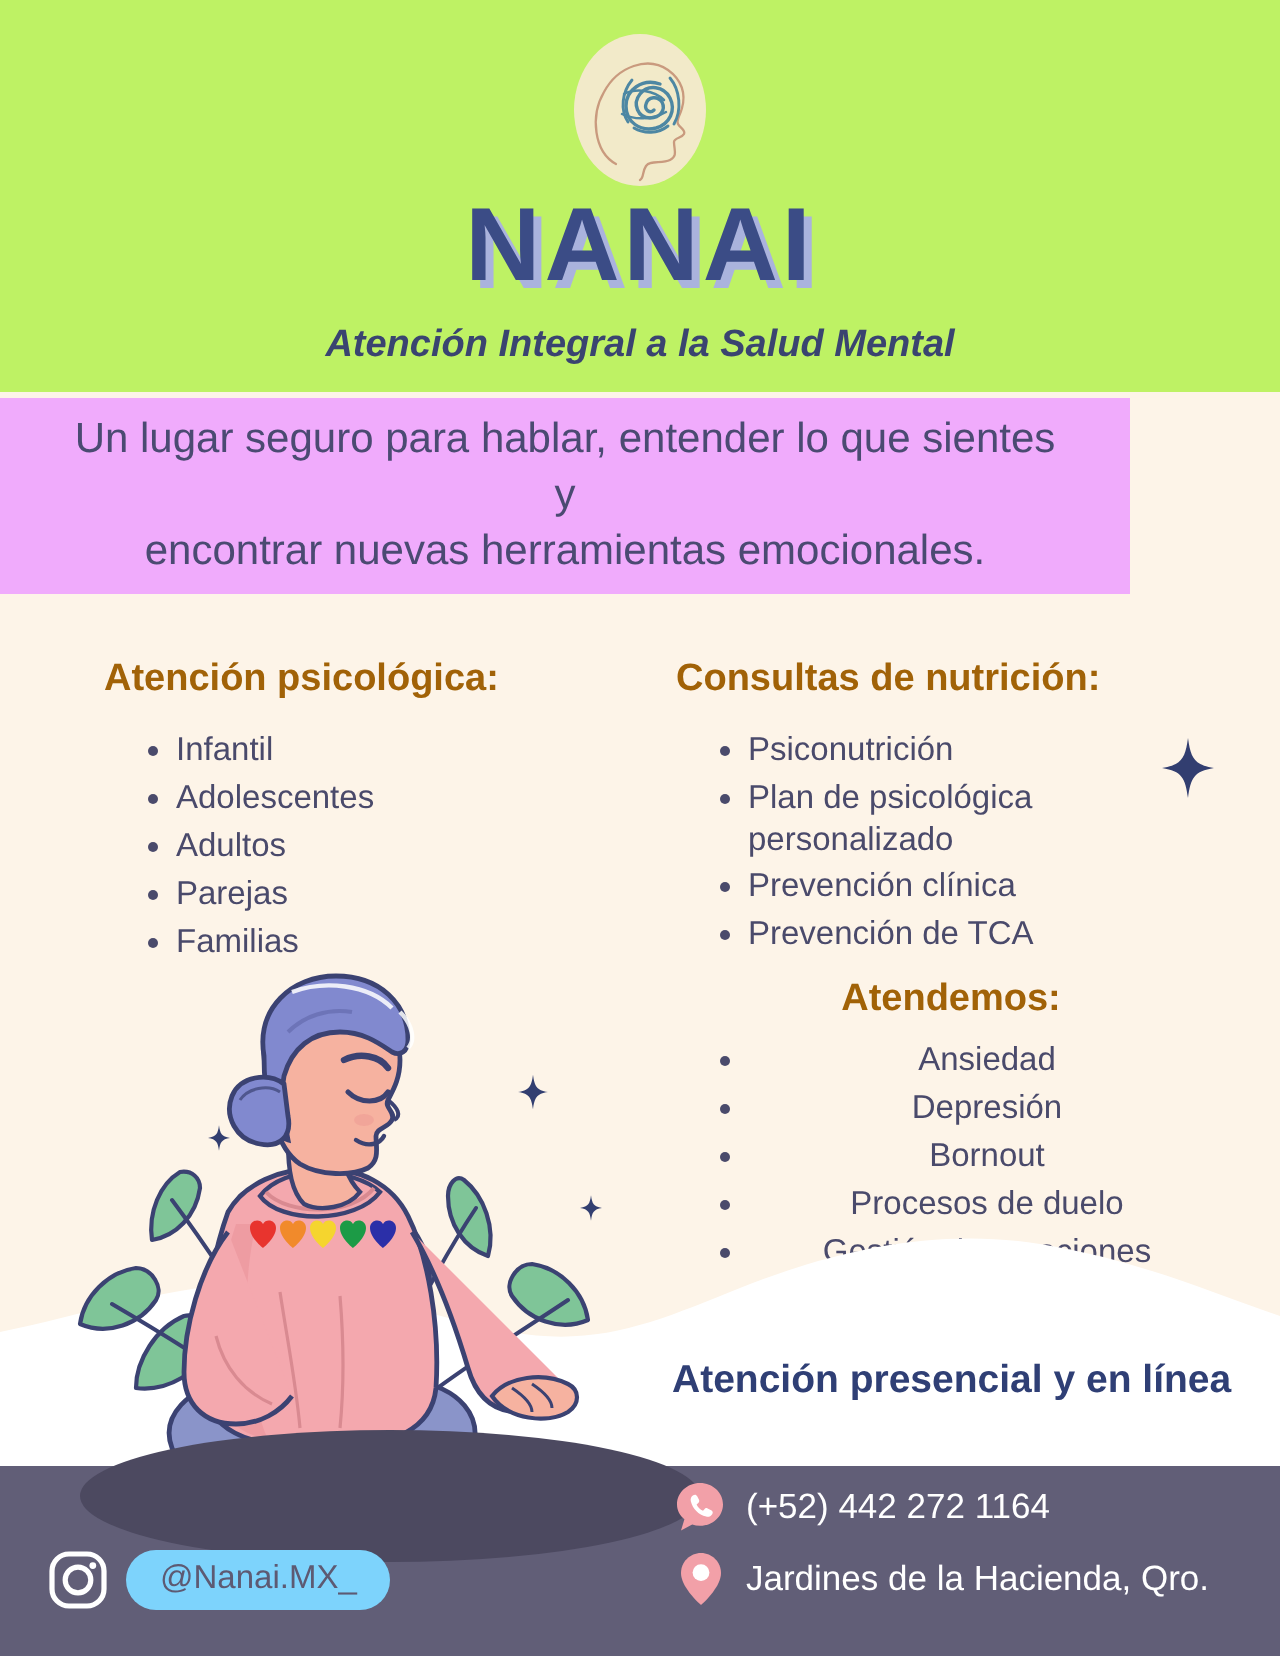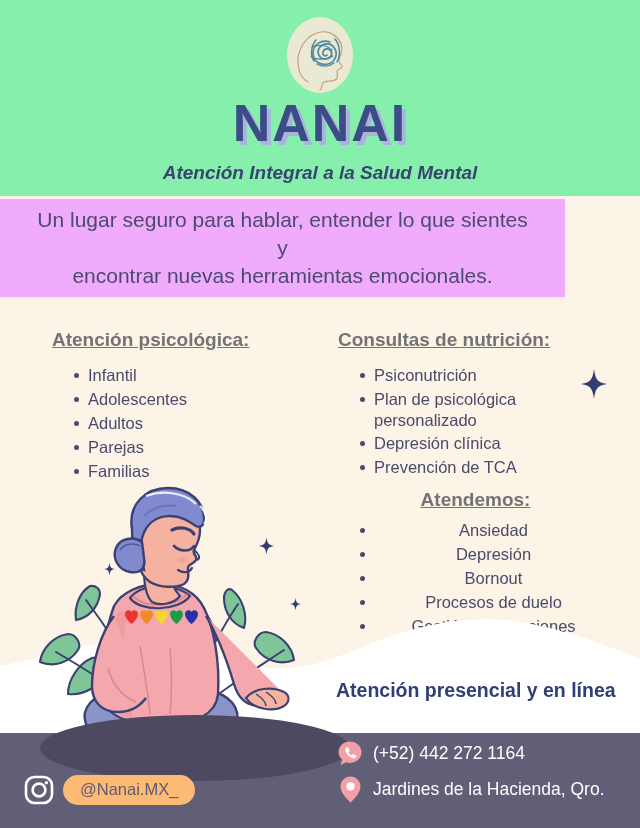--- a/index.html
+++ b/index.html
@@ -12,21 +12,21 @@
   .poster{
     position:relative;
     width:640px;height:828px;
     background:#fdf4e8;
     overflow:hidden;
   }
 
   
   .header{
     position:absolute;top:0;left:0;width:640px;height:196px;
-    background:#86efac;
+    background:#bef264;
     text-align:center;
   }
   .logo-wrap{
     position:absolute;left:50%;top:14px;transform:translateX(-50%);
     width:74px;height:82px;
   }
   .brand-title{
     position:absolute;left:0;right:0;top:97px;
     font-size:52px;font-weight:bold;letter-spacing:2px;
     color:#3b4c86;
@@ -50,21 +50,21 @@
     padding:0 36px;
   }
 
   
   .cols{position:absolute;left:0;top:297px;width:640px;height:400px;}
   .col-left{position:absolute;left:52px;top:32px;width:270px;}
   .col-right{position:absolute;left:338px;top:32px;width:275px;}
   .col-right-2{position:absolute;left:338px;top:192px;width:275px;text-align:center;}
 
   .sec-head{
-    font-size:19px;font-weight:bold;color:#737373;margin:0 0 14px 0;text-decoration:underline;
+    font-size:19px;font-weight:bold;color:#a16207;margin:0 0 14px 0;
   }
   .sec-head.tight{margin-bottom:9px;}
   ul.svc{margin:0;padding:0 0 0 22px;list-style:none;}
   ul.svc li{
     position:relative;
     font-size:16.5px;line-height:1.33;color:#4a4a6b;
     margin-bottom:2px;
     padding-left:14px;
   }
   ul.svc li::before{
@@ -112,21 +112,21 @@
   .contact-row .txt{
     font-size:17.5px;color:#ffffff;
   }
   .ig-pill{
     position:absolute;left:24px;top:775px;
     display:flex;align-items:center;
   }
   .ig-icon{width:30px;height:30px;flex:0 0 30px;}
   .ig-handle{
     margin-left:9px;
-    background:#fdba74;color:#5d5a73;
+    background:#7dd3fc;color:#5d5a73;
     font-size:16.5px;
     border-radius:16px;
     padding:5px 17px 6px 17px;
     line-height:1.1;
   }
 </style>
 </head>
 <body>
 
 <div class="poster">
@@ -170,21 +170,21 @@
         <li>Parejas</li>
         <li>Familias</li>
       </ul>
     </div>
 
     <div class="col-right">
       <div class="sec-head">Consultas de nutrición:</div>
       <ul class="svc">
         <li>Psiconutrición</li>
         <li class="two-line">Plan de psicológica personalizado</li>
-        <li>Depresión clínica</li>
+        <li>Prevención clínica</li>
         <li>Prevención de TCA</li>
       </ul>
     </div>
 
     <div class="col-right-2">
       <div class="sec-head tight">Atendemos:</div>
       <ul class="svc">
         <li>Ansiedad</li>
         <li>Depresión</li>
         <li>Bornout</li>

